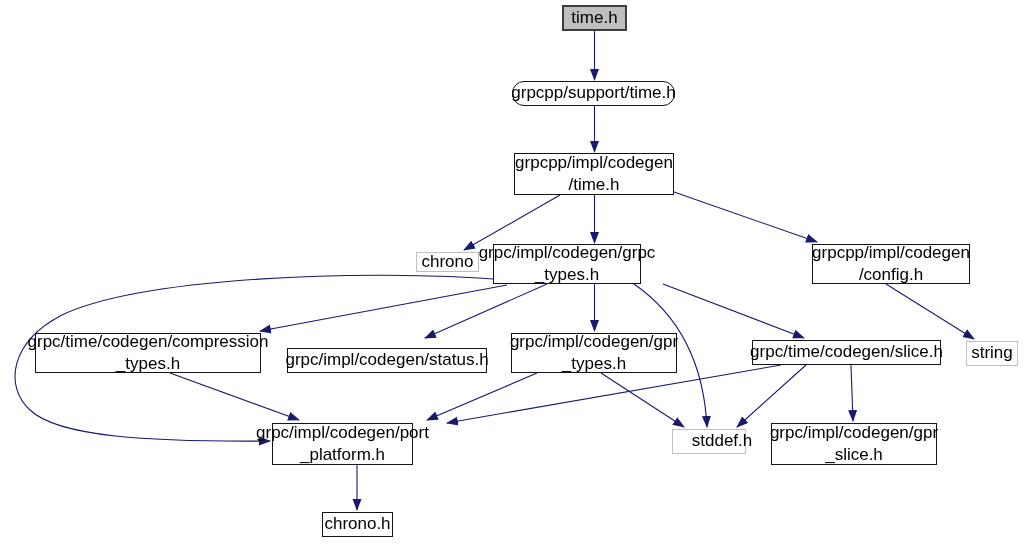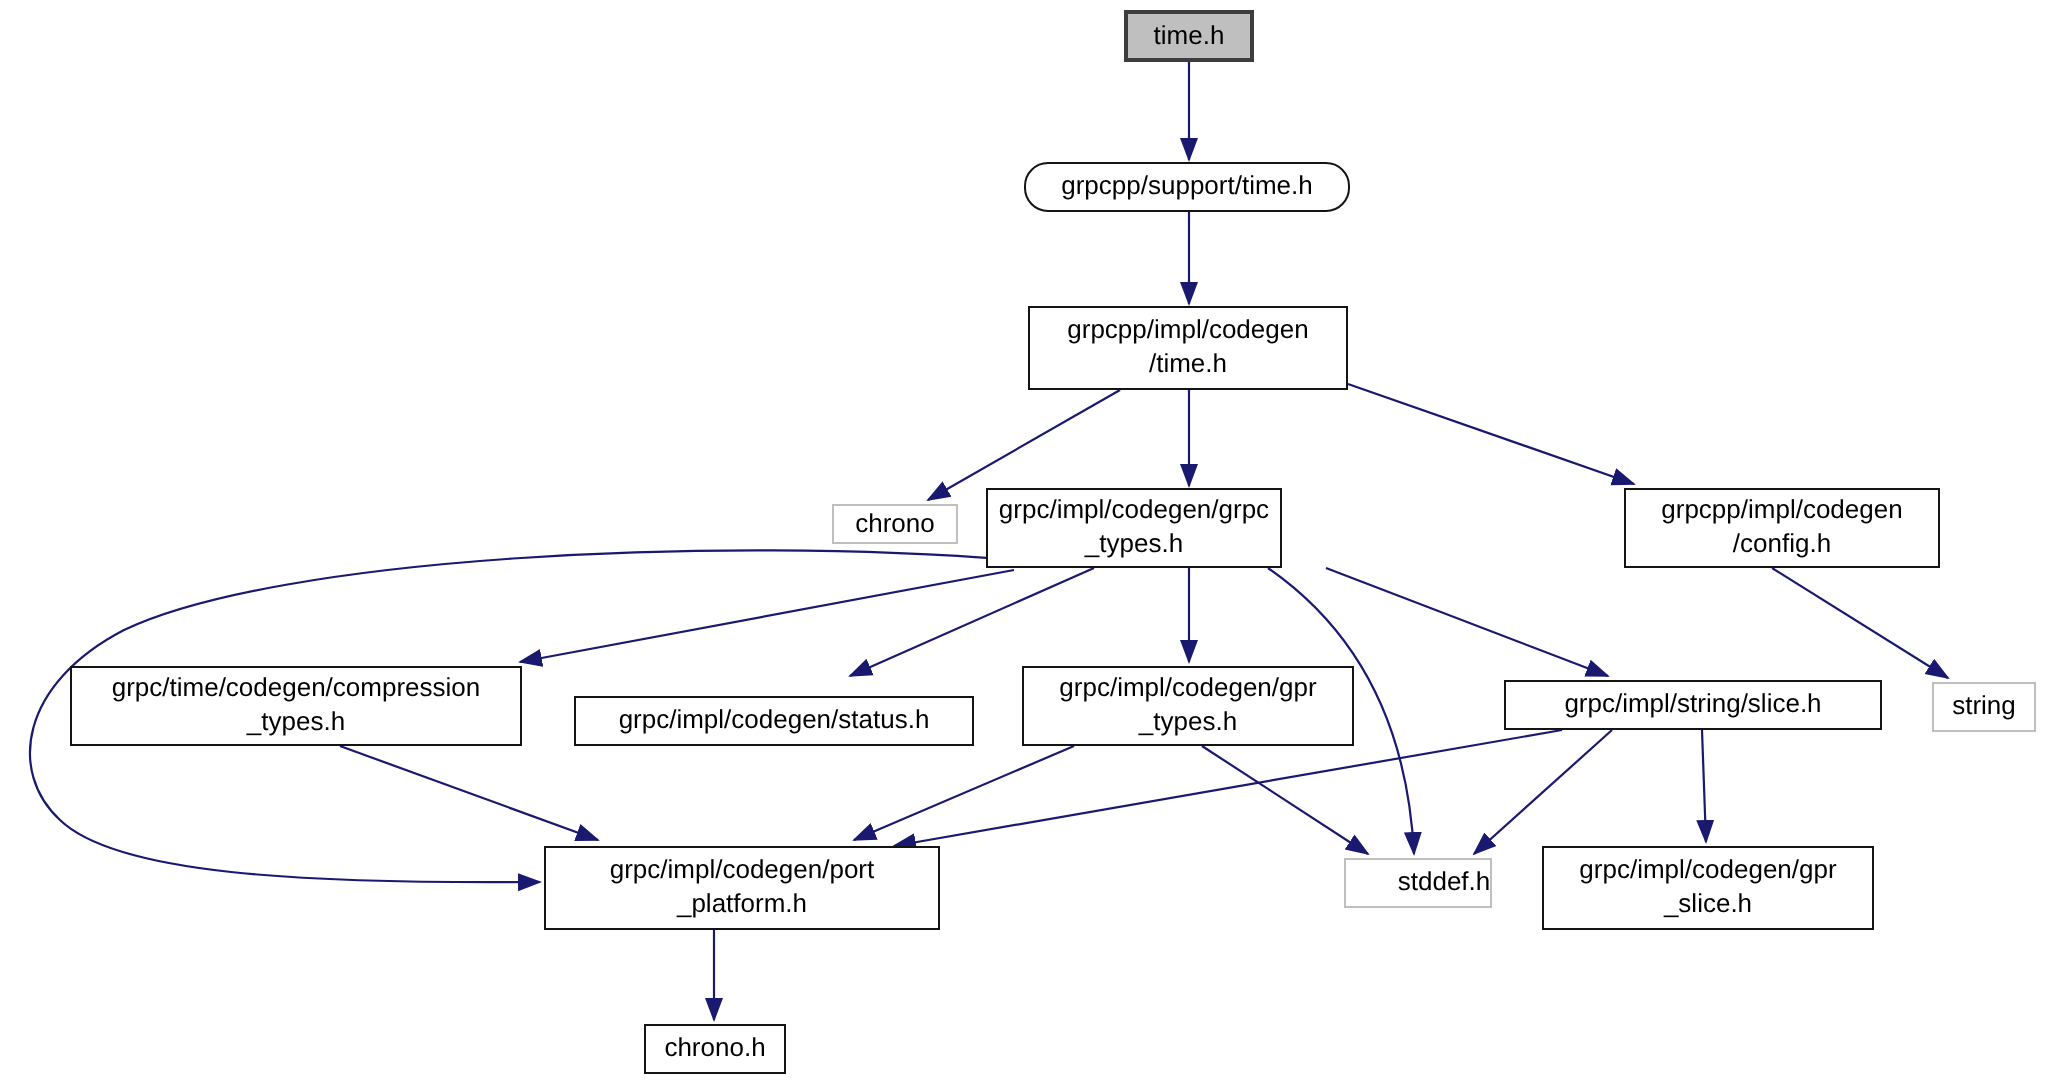--- a/index.html
+++ b/index.html
@@ -15,21 +15,21 @@
     pointer-events:none;
   }
   .graph-node{
     position:absolute;
     box-sizing:border-box;
     display:flex;align-items:center;justify-content:center;
     text-align:center;
     background:#ffffff;
     border:1px solid #141414;
     color:#000000;
-    font-size:13px;
+    font-size:17px;
     line-height:1.3;
     white-space:pre-line;
     padding:0 2px;
     cursor:pointer;
   }
   .graph-node.external{
     border-color:#bfbfbf;
     cursor:default;
   }
   .graph-node.main{
@@ -76,22 +76,22 @@
       <div class="graph-node external" style="left: 416px; top: 252px; width: 63px; height: 20px;">chrono</div>
       <div class="graph-node internal" style="left: 493px; top: 244px; width: 148px; height: 40px;">grpc/impl/codegen/grpc
 _types.h</div>
       <div class="graph-node internal" style="left: 812px; top: 244px; width: 158px; height: 40px;">grpcpp/impl/codegen
 /config.h</div>
       <div class="graph-node internal" style="left: 35px; top: 333px; width: 226px; height: 40px;">grpc/time/codegen/compression
 _types.h</div>
       <div class="graph-node internal" style="left: 287px; top: 348px; width: 200px; height: 25px;">grpc/impl/codegen/status.h</div>
       <div class="graph-node internal" style="left: 511px; top: 333px; width: 166px; height: 40px;">grpc/impl/codegen/gpr
 _types.h</div>
-      <div class="graph-node internal" style="left: 752px; top: 340px; width: 189px; height: 25px;">grpc/impl/string/slice.h</div>
+      <div class="graph-node internal" style="left: 752px; top: 340px; width: 189px; height: 25px;">grpc/time/codegen/slice.h</div>
       <div class="graph-node external" style="left: 966px; top: 341px; width: 52px; height: 25px;">string</div>
       <div class="graph-node external" style="left: 672px; top: 429px; width: 74px; height: 25px; padding-left: 28px;">stddef.h</div>
       <div class="graph-node internal" style="left: 771px; top: 423px; width: 166px; height: 42px;">grpc/impl/codegen/gpr
 _slice.h</div>
-      <div class="graph-node internal" style="left: 272px; top: 423px; width: 198px; height: 42px;">grpc/impl/codegen/port
+      <div class="graph-node internal" style="left: 272px; top: 423px; width: 141px; height: 42px;">grpc/impl/codegen/port
 _platform.h</div>
       <div class="graph-node internal" style="left: 322px; top: 512px; width: 71px; height: 25px;">chrono.h</div>
     </div>
 </div>
 
 </body></html>

